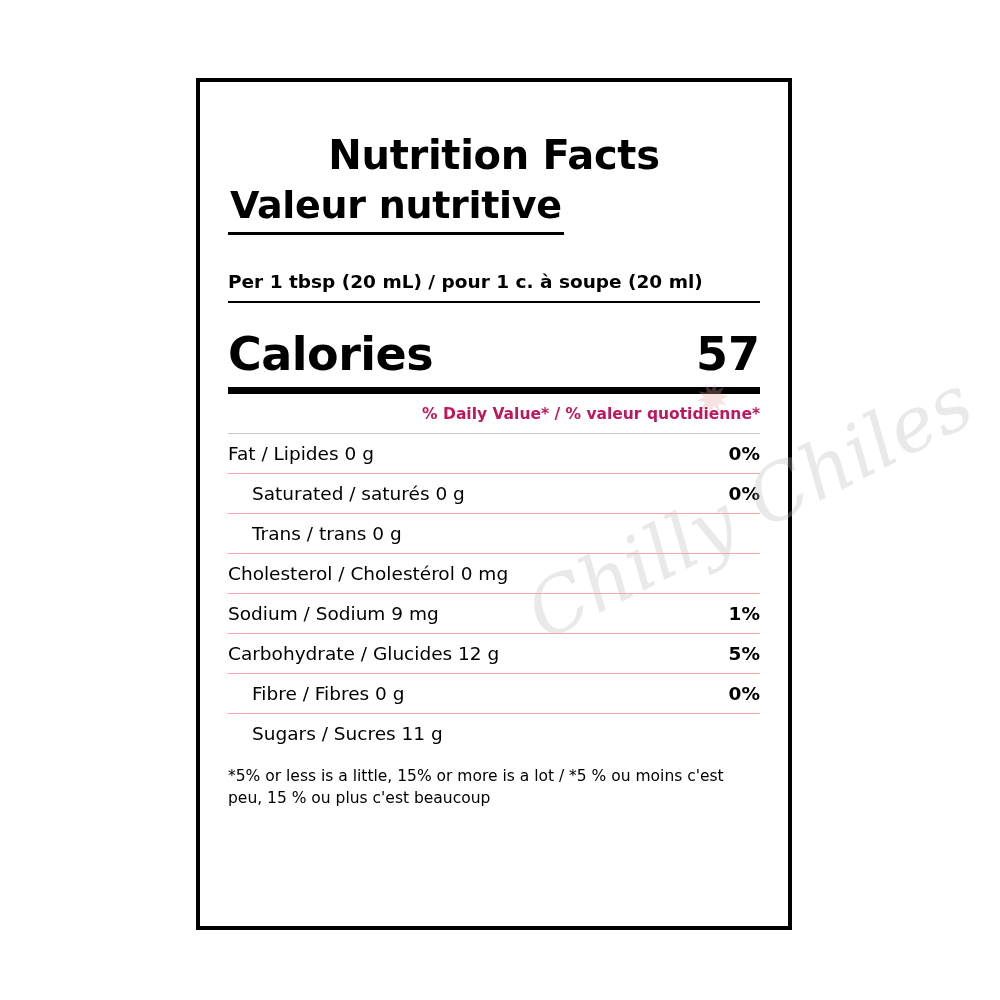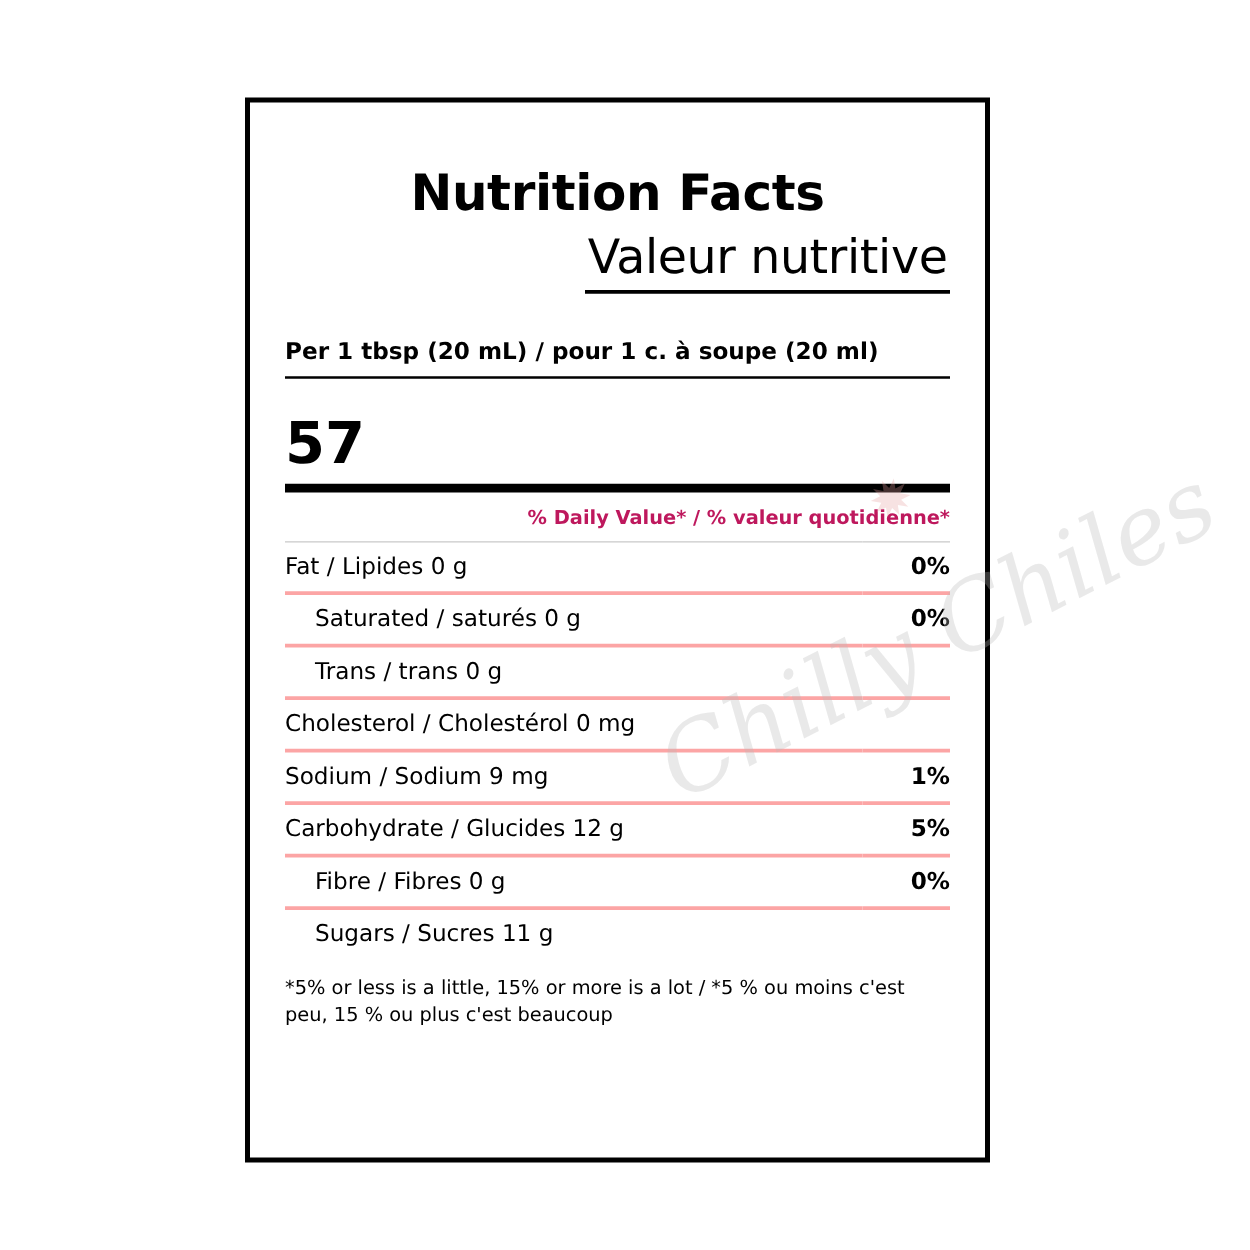--- a/index.html
+++ b/index.html
@@ -37,23 +37,23 @@
   .title-main {
     text-align: center;
     font-size: 40px;
     font-weight: bold;
     color: #000000;
     line-height: 1.15;
     letter-spacing: -0.3px;
     margin-top: 32px;
   }
   .title-sub {
-    text-align: right;
+    text-align: left;
     font-size: 38px;
-    font-weight: normal;
+    font-weight: bold;
     color: #000000;
     line-height: 1.15;
     letter-spacing: -0.3px;
     margin-top: 6px;
     padding-bottom: 6px;
   }
   .title-sub-underline {
     display: inline-block;
     border-bottom: 3px solid #000000;
     padding: 0 2px 4px 2px;
@@ -91,21 +91,21 @@
     font-size: 15.5px;
     font-weight: bold;
     color: #be185d;
     padding-bottom: 10px;
   }
   .nutrient-table {
     width: 100%;
     border-collapse: collapse;
   }
   .nutrient-table tr.item td {
-    border-top: 3px solid #fca5a5;
+    border-top: 1px solid #fca5a5;
     padding: 9px 0 9px 0;
     font-size: 18.5px;
     color: #000000;
     vertical-align: baseline;
   }
   .nutrient-table tr.item:first-child td {
     border-top: 1px solid #c9c9c9;
   }
   .nutrient-table td.name {
     text-align: left;
@@ -168,20 +168,21 @@
 
       <div class="title-main">Nutrition Facts</div>
 
       <div class="title-sub">
         <span class="title-sub-underline">Valeur nutritive</span>
       </div>
 
       <div class="serving-row">Per 1 tbsp (20 mL) / pour 1 c. à soupe (20 ml)</div>
 
       <div class="calorie-row">
+        <div class="calorie-label">Calories</div>
         <div class="calorie-value">57</div>
       </div>
 
       <div class="dv-row">% Daily Value* / % valeur quotidienne*</div>
 
       <table class="nutrient-table">
         <tbody>
           <tr class="item">
             <td class="name">Fat / Lipides 0 g</td>
             <td class="dv">0%</td>

